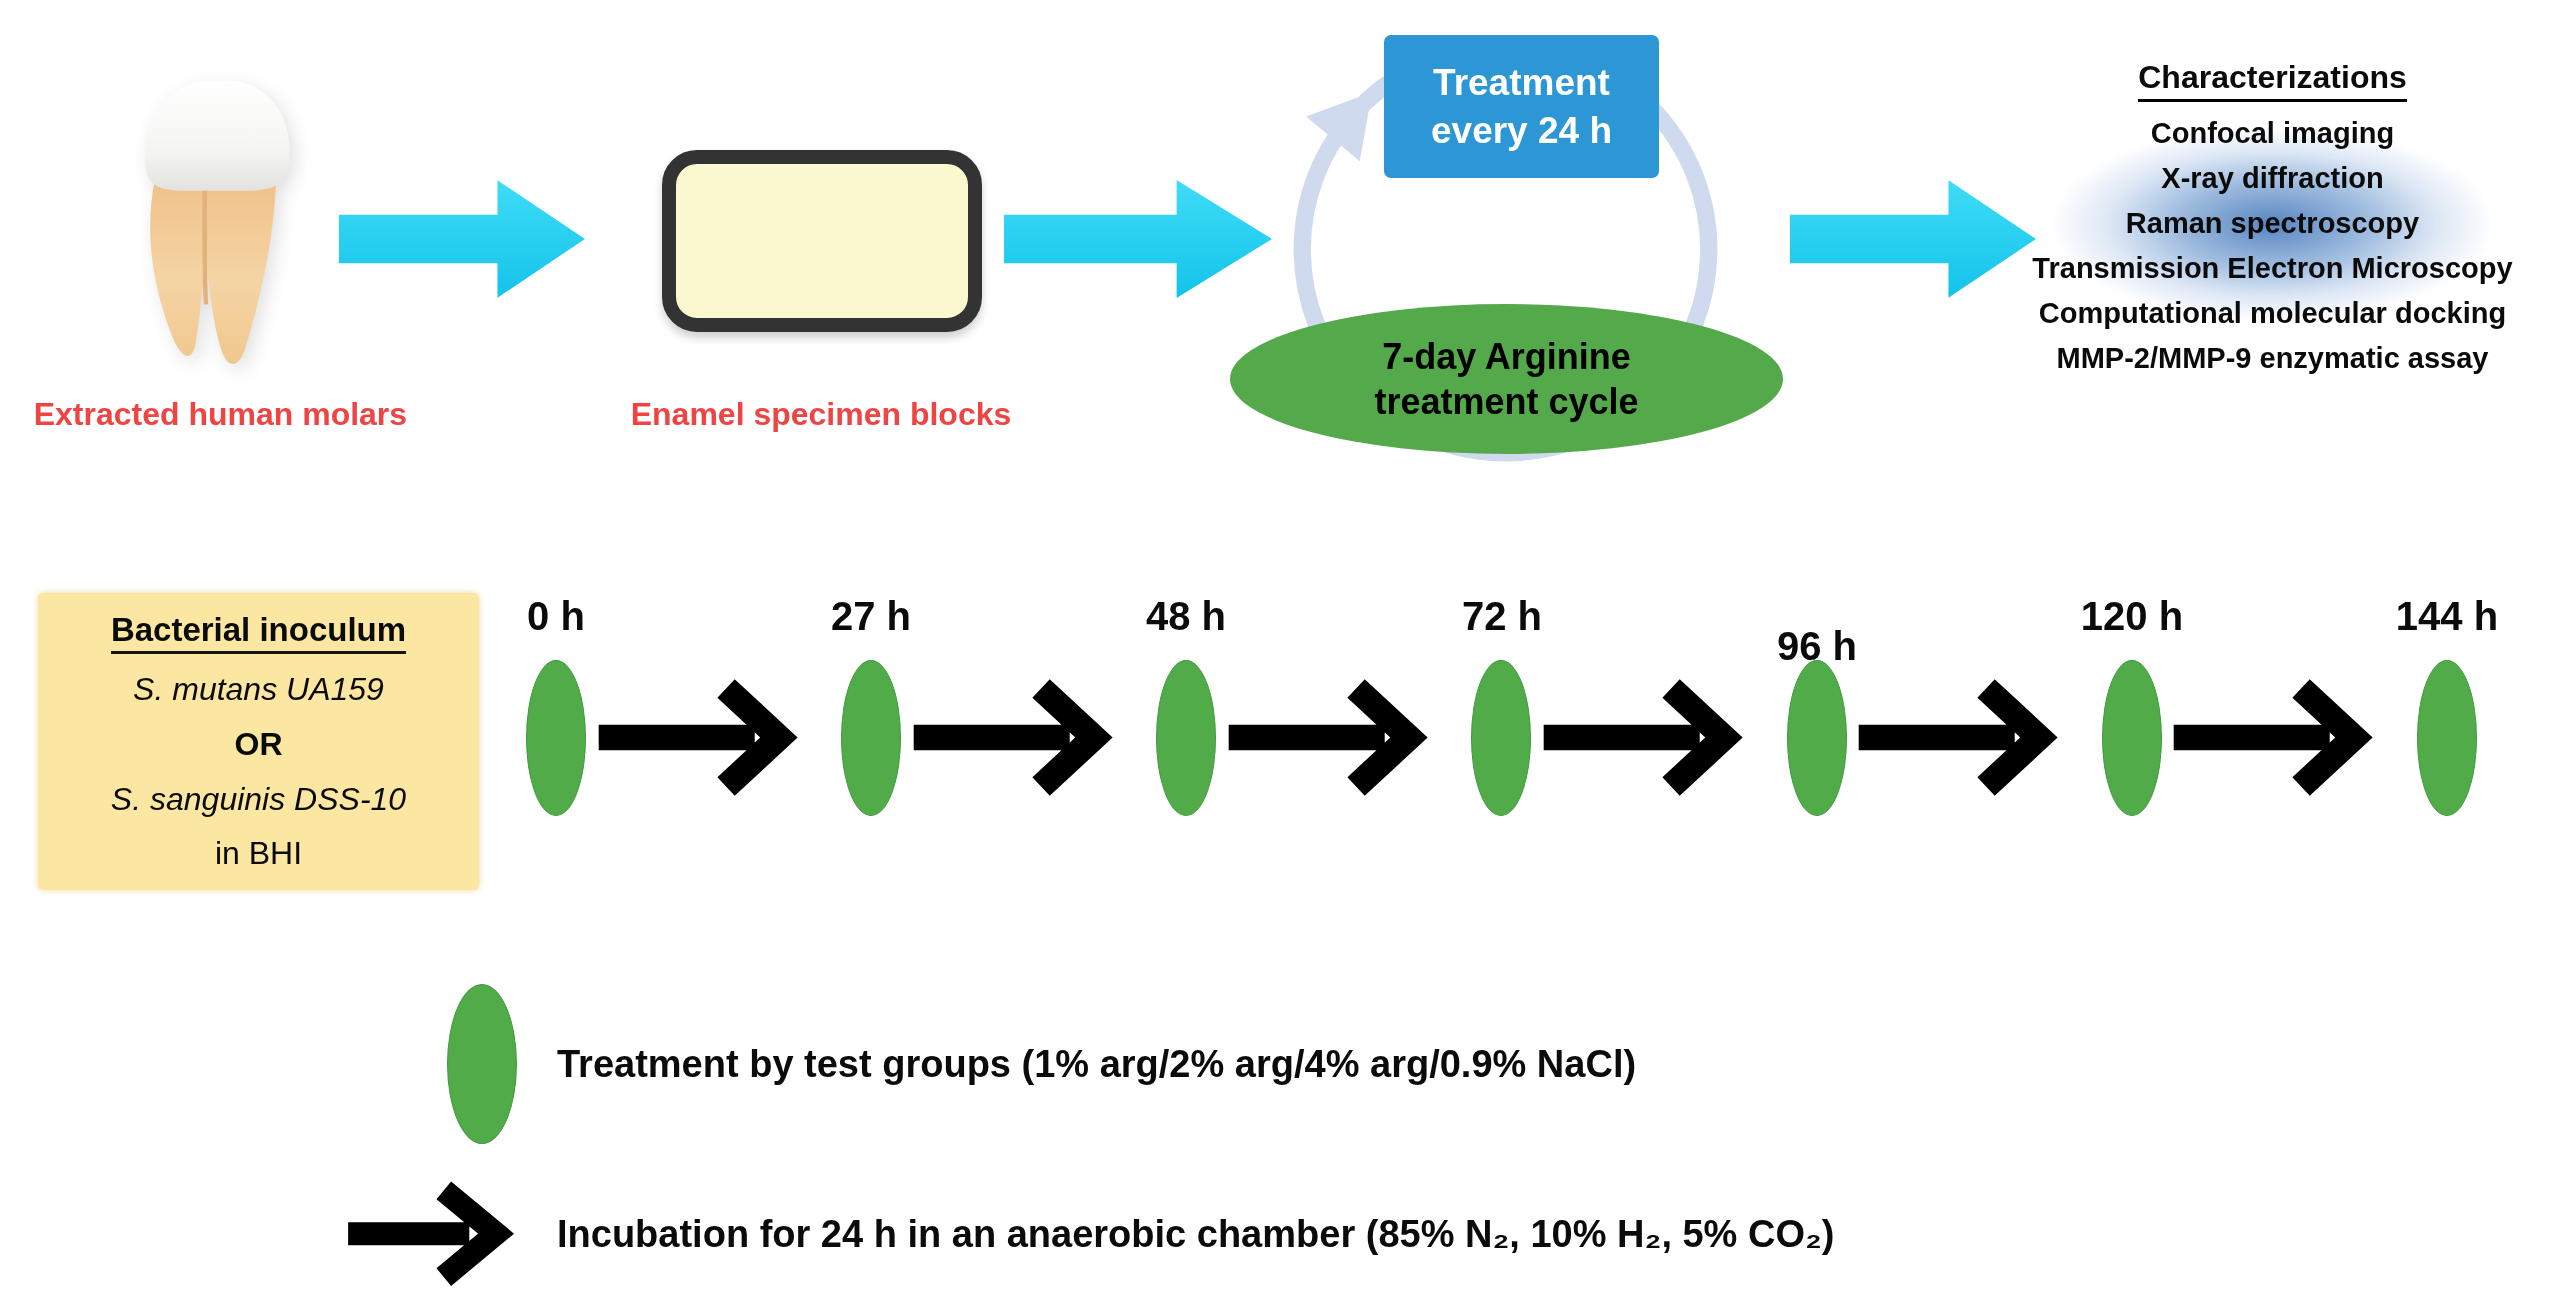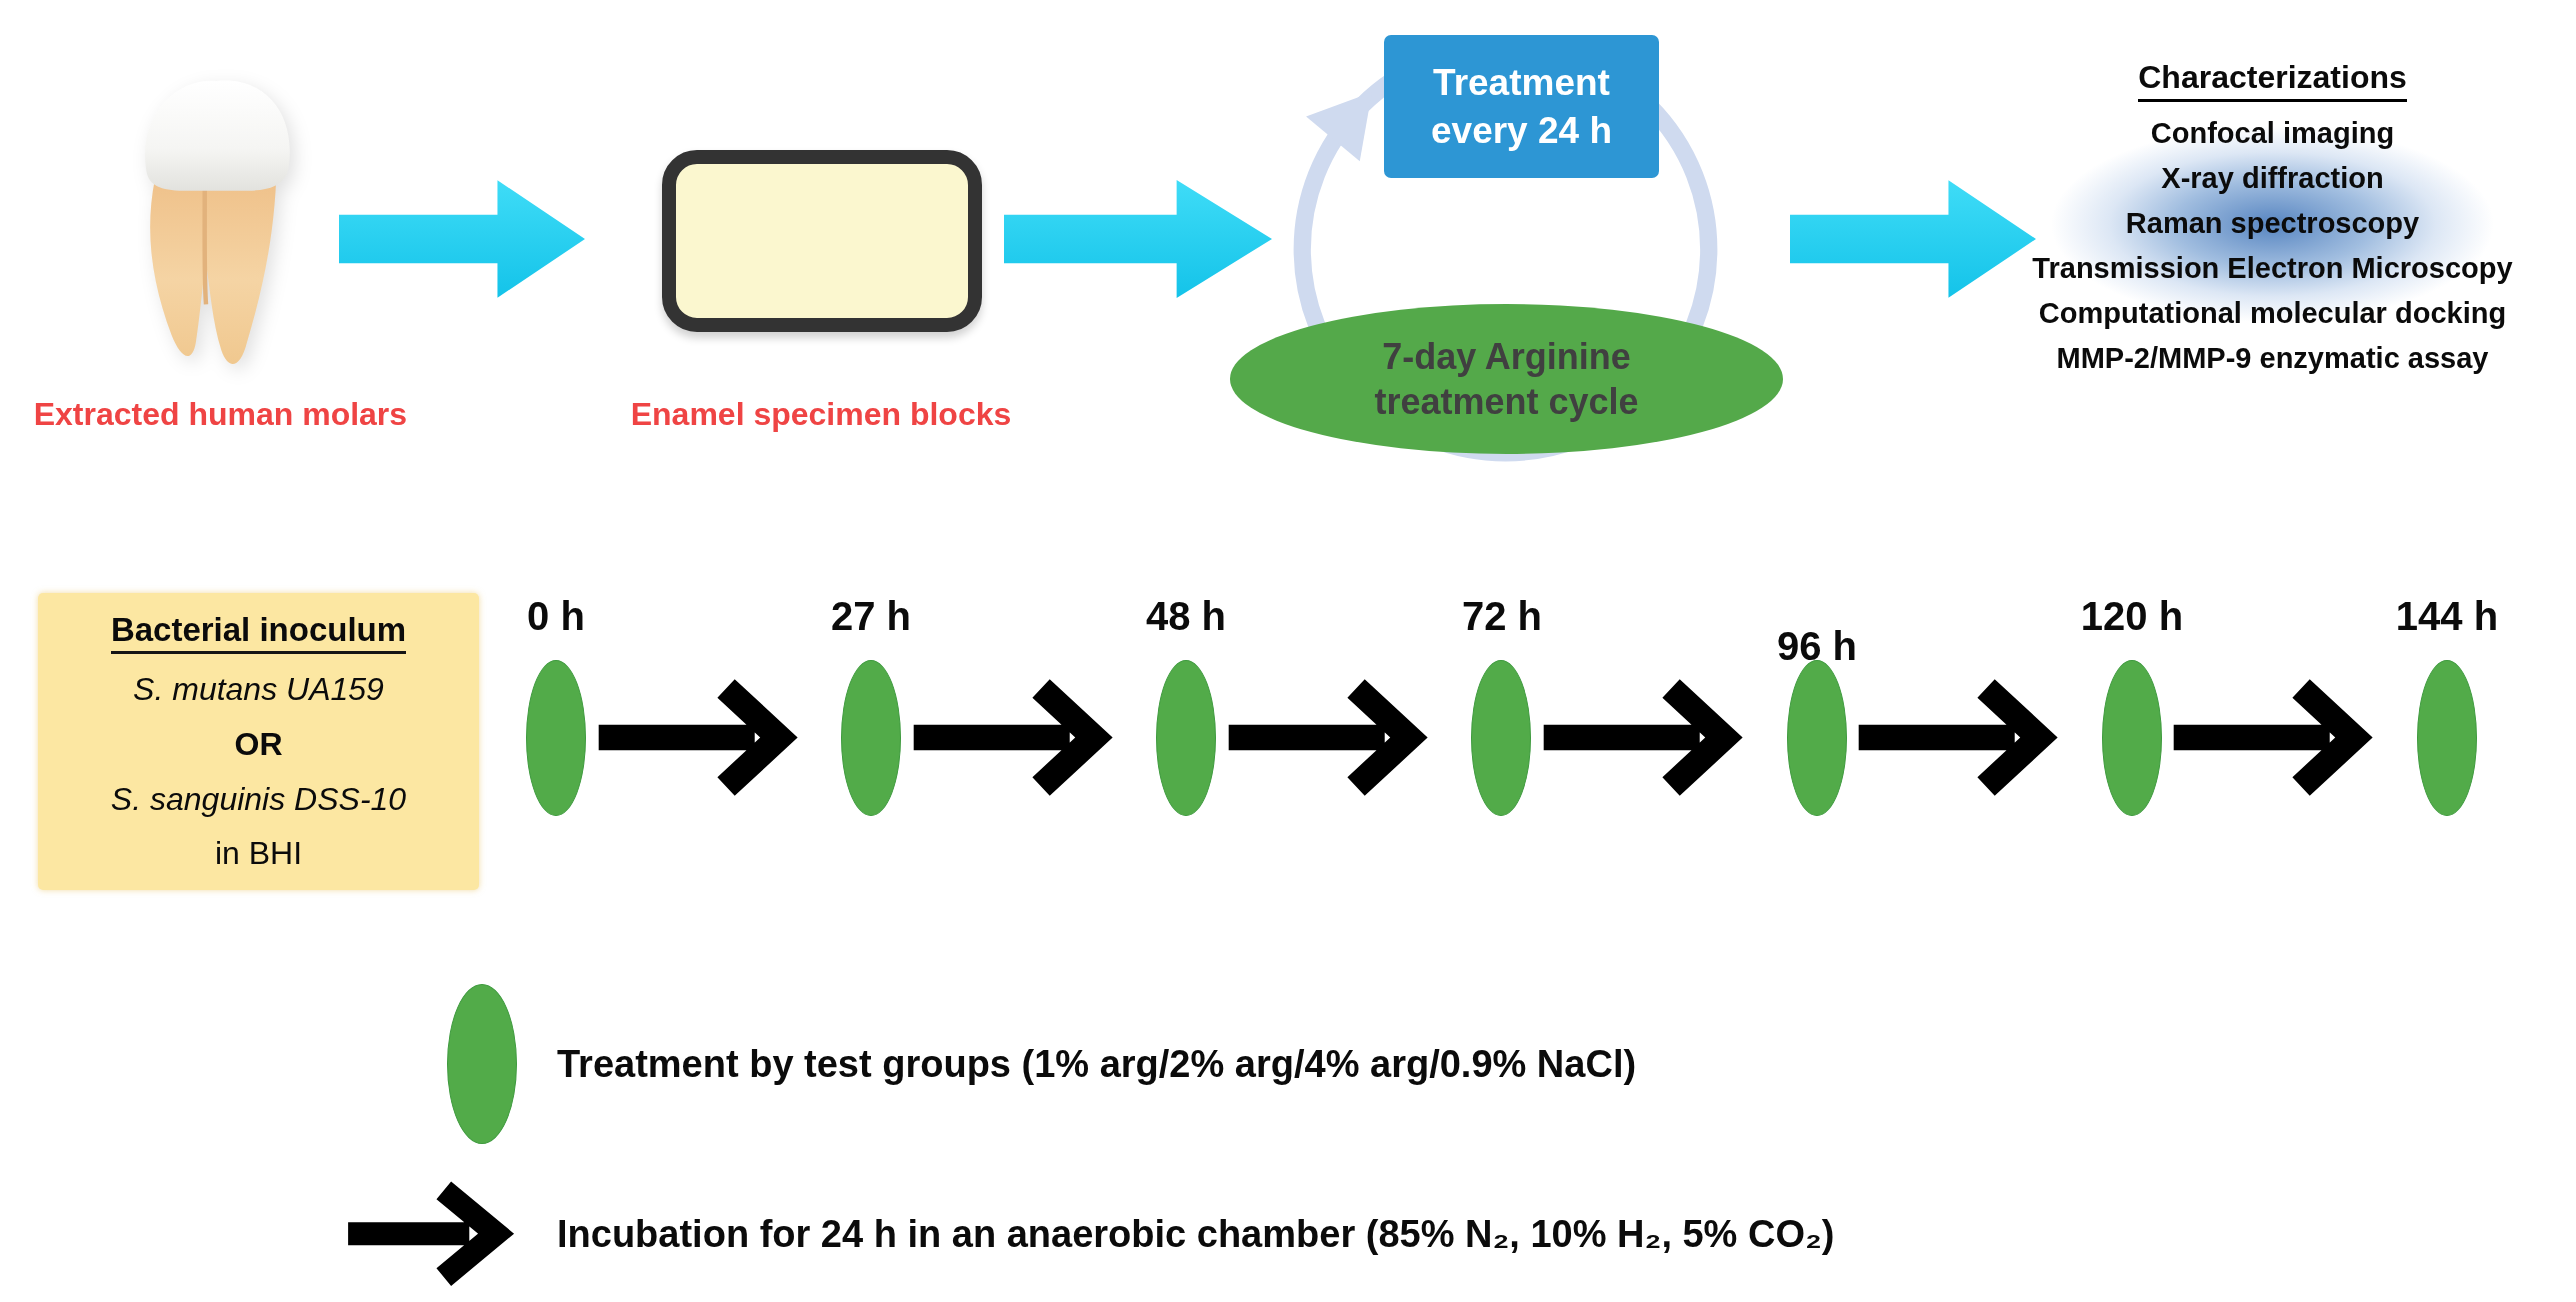--- a/index.html
+++ b/index.html
@@ -17,21 +17,21 @@
     box-shadow:0 5.1px 9px rgba(0,0,0,0.18);
   }
   .blue-box{
     width:275px; height:143px; background:#2D96D4; border-radius:7px;
     display:flex; flex-direction:column; justify-content:center; align-items:center;
     color:#ffffff; font-size:37px; font-weight:bold; line-height:1.28;
   }
   .cycle-ellipse{
     width:553px; height:150px; background:#54A94A; border-radius:50%;
     display:flex; flex-direction:column; justify-content:center; align-items:center;
-    color:#404040; font-size:36px; font-weight:bold; line-height:1.25;
+    color:#000000; font-size:36px; font-weight:bold; line-height:1.25;
   }
   .char-glow{
     width:607px; height:307px;
     background:radial-gradient(ellipse 48% 42% at 50% 46%,
       rgba(58,112,182,0.85) 0%, rgba(84,136,198,0.55) 34%,
       rgba(140,175,221,0.30) 56%, rgba(255,255,255,0) 76%);
   }
   .char-list{width:607px; text-align:center;}
   .char-title{
     display:inline-block; font-size:32px; font-weight:bold;

